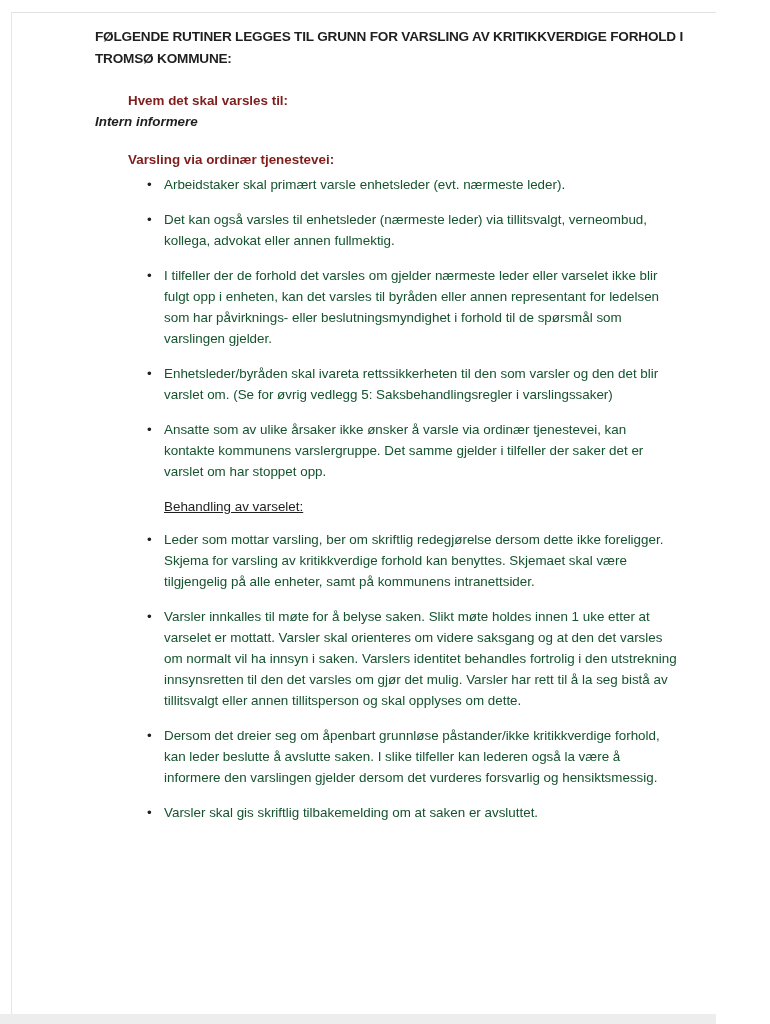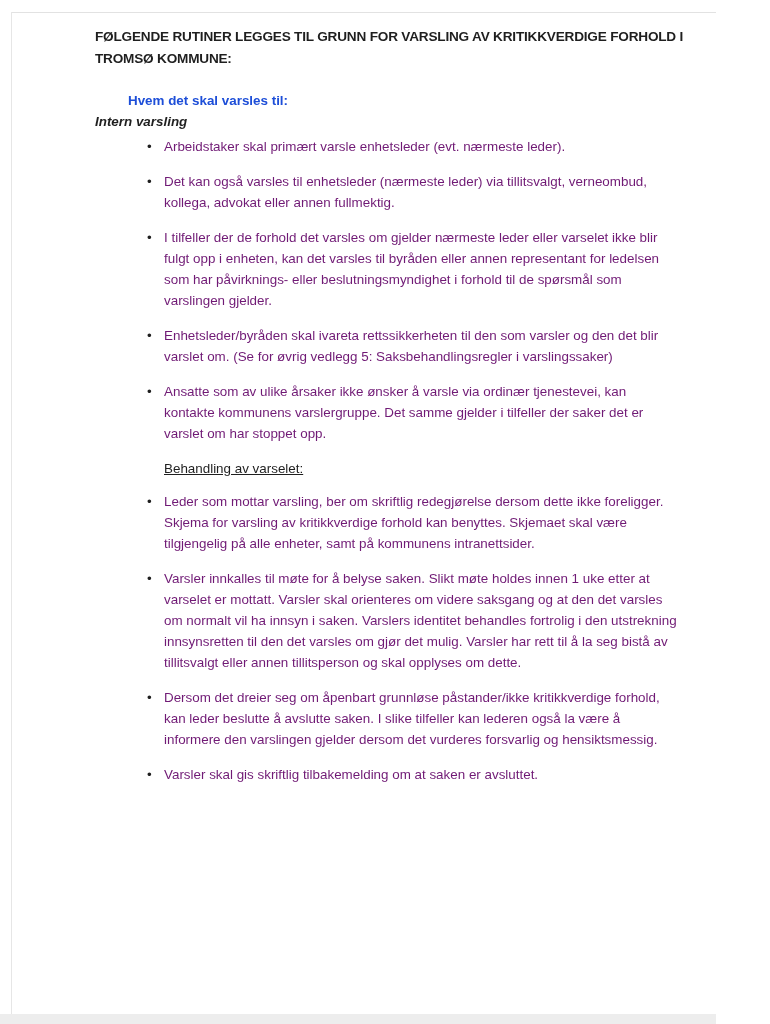--- a/index.html
+++ b/index.html
@@ -31,30 +31,30 @@
     position: absolute; left: 95px; top: 26px; width: 595px;
     font-size: 13.4px; line-height: 21px;
   }
   .doc-title {
     font-weight: bold;
     font-size: 13.6px; line-height: 22px;
     letter-spacing: -0.2px;
     color: #1f1f1f;
     margin-bottom: 20px;
   }
-  .h-bold { font-weight: bold; color: #1d4ed8; padding-left: 33px; }
+  .h-bold { font-weight: bold; color: #7f1d1d; padding-left: 33px; }
   .h-bold-italic { font-weight: bold; font-style: italic; color: #1f1f1f; }
   .para { color: #2a2a2a; }
   .sp-above { margin-top: 17px; }
   .sp-small-above { margin-top: 4px; }
   .bullets { margin-left: 52px; width: 532px; }
   .bullet-item { display: flex; }
   .bullet-item + .bullet-item { margin-top: 14px; }
   .bullet-dot { flex: 0 0 17px; color: #1f1f1f; }
-  .bullet-text { flex: 1; max-width: 515px; color: #701a75; }
+  .bullet-text { flex: 1; max-width: 515px; color: #14532d; }
   .it { }
   .h-underline {
     text-decoration: underline;
     color: #1f1f1f;
     margin: 14px 0 12px 69px;
   }
   .first-bullet-tight { margin-top: 0; }
   .page-number {
     position: absolute; left: 0; right: 0; top: 980px;
     text-align: center;
@@ -67,22 +67,23 @@
 
 <div class="page">
   <div class="edge-top"></div>
   <div class="edge-left"></div>
 
   <div class="content">
 
     <div class="doc-title">FØLGENDE RUTINER LEGGES TIL GRUNN FOR VARSLING AV KRITIKKVERDIGE FORHOLD I TROMSØ KOMMUNE:</div>
 
     <div class="h-bold">Hvem det skal varsles til:</div>
-    <div class="h-bold-italic">Intern varsling</div>
+    <div class="h-bold-italic">Intern informere</div>
 
+    <div class="h-bold sp-above">Varsling via ordinær tjenestevei:</div>
 
     <div class="bullets sp-small-above">
       <div class="bullet-item first-bullet-tight">
         <span class="bullet-dot">•</span>
         <div class="bullet-text">Arbeidstaker skal primært varsle enhetsleder (evt. nærmeste leder).</div>
       </div>
       <div class="bullet-item">
         <span class="bullet-dot">•</span>
         <div class="bullet-text">Det kan også varsles til enhetsleder (nærmeste leder) via tillitsvalgt, verneombud, kollega, advokat eller annen fullmektig.</div>
       </div>

